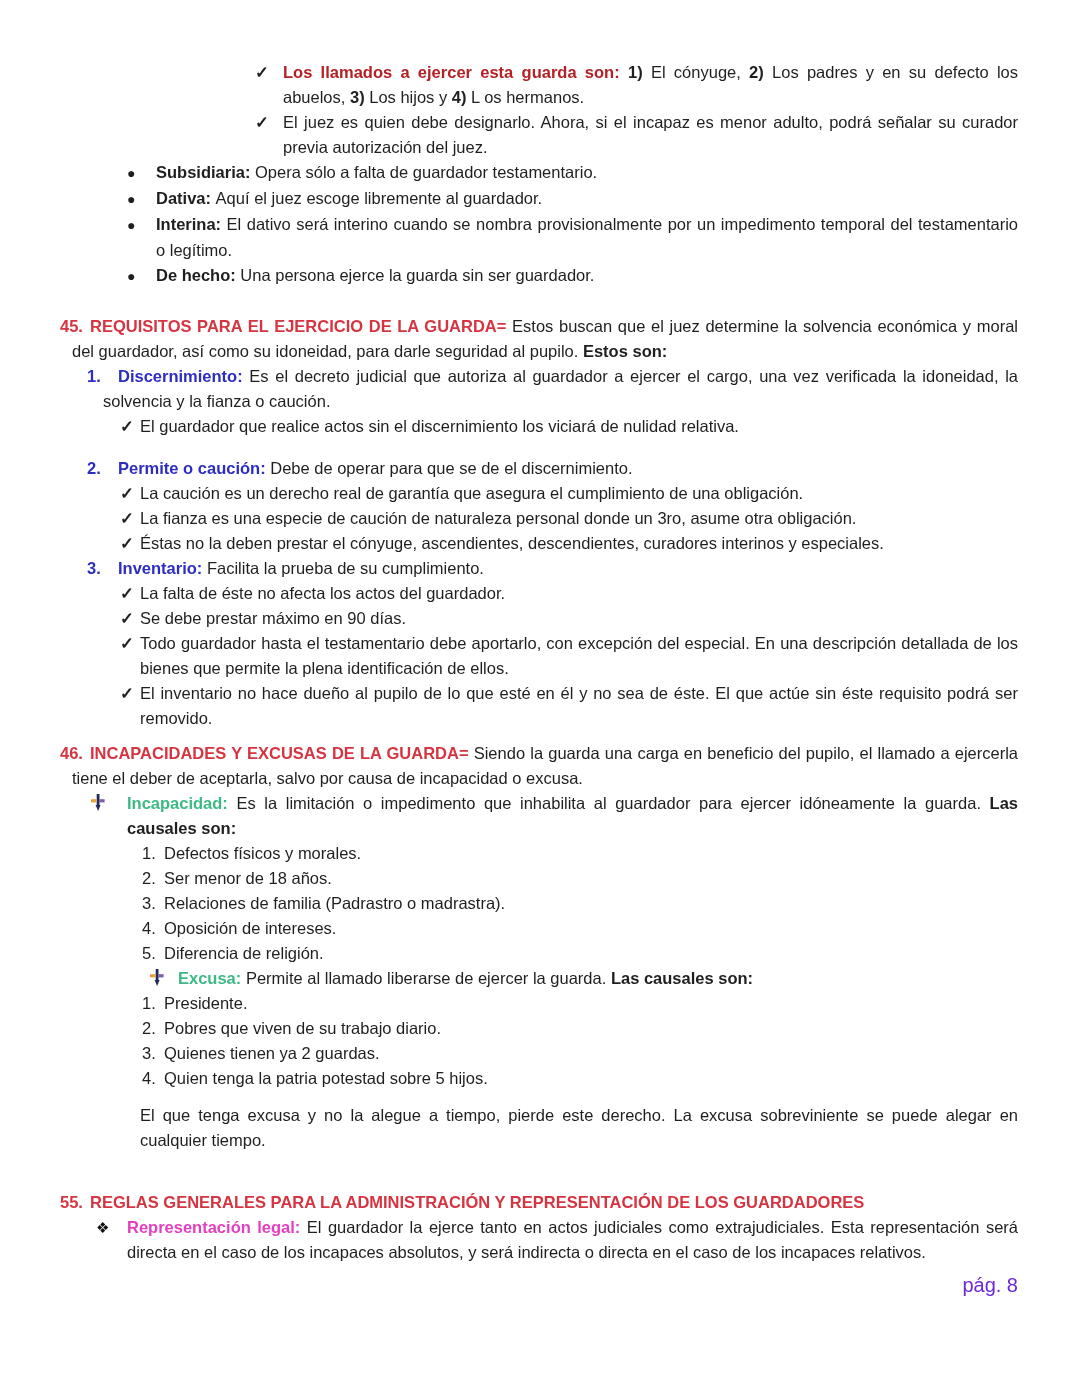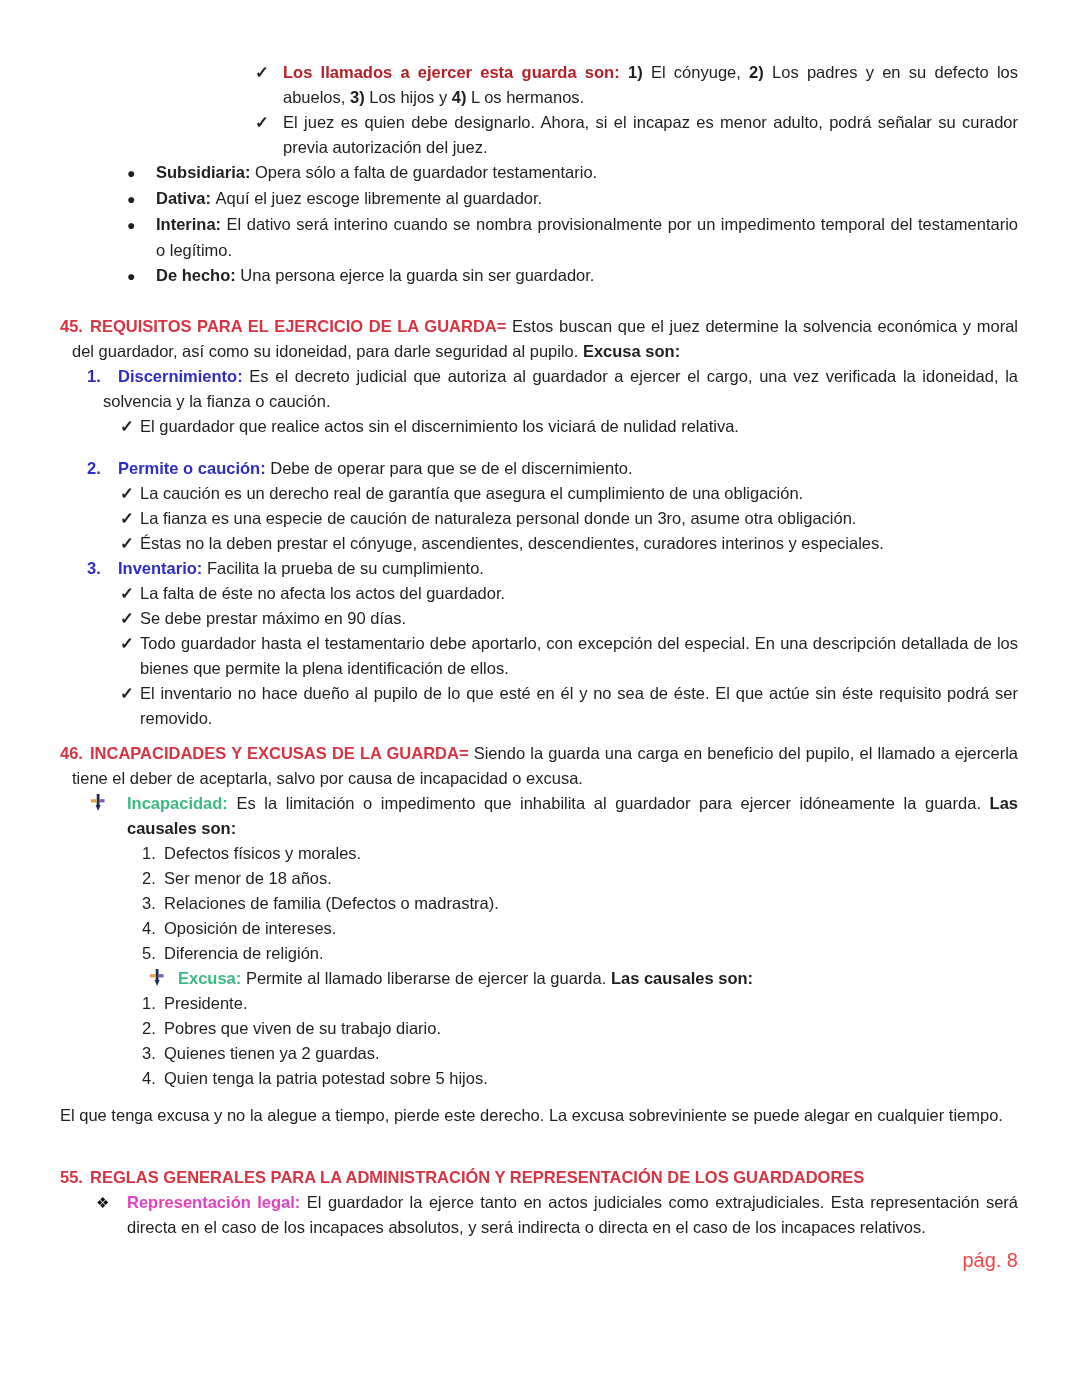--- a/index.html
+++ b/index.html
@@ -44,23 +44,23 @@
 
   .plus { margin-left:67px; text-indent:-36px; }
   .plus .marker { width:36px; }
 
   .plus-deep { margin-left:118px; text-indent:-28px; }
   .plus-deep .marker { width:28px; }
 
   .diamond { margin-left:67px; text-indent:-31px; }
   .diamond .marker { width:31px; font-size:15px; color:#111; }
 
-  .para { }
+  .para { margin-left:80px; }
 
-  .page-number { text-align:right; font-size:20px; color:#ef4444; }
+  .page-number { text-align:right; font-size:20px; color:#6d28d9; }
 
   .spacer { height:18px; text-align:left; }
 
   .s-plain { }
   .s-b { font-weight:bold; }
   .s-red { color:var(--heading_red); font-weight:bold; }
   .s-redlabel { color:var(--label_dark_red); font-weight:bold; }
   .s-blue { color:var(--blue); font-weight:bold; }
   .s-green { color:var(--green); font-weight:bold; }
   .s-magenta { color:var(--magenta); font-weight:bold; }
@@ -71,21 +71,21 @@
 <body>
 
 <div class="page">
     <p class="blk check-deep"><span class="marker">✓</span><span class="s-redlabel">Los llamados a ejercer esta guarda son: </span><span class="s-b">1)</span><span class="s-plain"> El cónyuge, </span><span class="s-b">2)</span><span class="s-plain"> Los padres y en su defecto los abuelos, </span><span class="s-b">3)</span><span class="s-plain"> Los hijos y </span><span class="s-b">4)</span><span class="s-plain"> L os hermanos.</span></p>
     <p class="blk check-deep"><span class="marker">✓</span><span class="s-plain">El juez es quien debe designarlo. Ahora, si el incapaz es menor adulto, podrá señalar su curador previa autorización del juez.</span></p>
     <p class="blk bullet"><span class="marker">●</span><span class="s-b">Subsidiaria: </span><span class="s-plain">Opera sólo a falta de guardador testamentario.</span></p>
     <p class="blk bullet"><span class="marker">●</span><span class="s-b">Dativa: </span><span class="s-plain">Aquí el juez escoge libremente al guardador.</span></p>
     <p class="blk bullet"><span class="marker">●</span><span class="s-b">Interina: </span><span class="s-plain">El dativo será interino cuando se nombra provisionalmente por un impedimento temporal del testamentario o legítimo.</span></p>
     <p class="blk bullet"><span class="marker">●</span><span class="s-b">De hecho: </span><span class="s-plain">Una persona ejerce la guarda sin ser guardador.</span></p>
     <p class="blk spacer" style="height: 25px;"></p>
-    <p class="blk sec"><span class="marker">45.</span><span class="s-red">REQUISITOS PARA EL EJERCICIO DE LA GUARDA= </span><span class="s-plain">Estos buscan que el juez determine la solvencia económica y moral del guardador, así como su idoneidad, para darle seguridad al pupilo. </span><span class="s-b">Excusa son:</span></p>
+    <p class="blk sec"><span class="marker">45.</span><span class="s-red">REQUISITOS PARA EL EJERCICIO DE LA GUARDA= </span><span class="s-plain">Estos buscan que el juez determine la solvencia económica y moral del guardador, así como su idoneidad, para darle seguridad al pupilo. </span><span class="s-b">Estos son:</span></p>
     <p class="blk num-blue"><span class="marker">1.</span><span class="s-blue">Discernimiento: </span><span class="s-plain">Es el decreto judicial que autoriza al guardador a ejercer el cargo, una vez verificada la idoneidad, la solvencia y la fianza o caución.</span></p>
     <p class="blk check"><span class="marker">✓</span><span class="s-plain">El guardador que realice actos sin el discernimiento los viciará de nulidad relativa.</span></p>
     <p class="blk spacer" style="height: 17px;"></p>
     <p class="blk num-blue"><span class="marker">2.</span><span class="s-blue">Permite o caución: </span><span class="s-plain">Debe de operar para que se de el discernimiento.</span></p>
     <p class="blk check"><span class="marker">✓</span><span class="s-plain">La caución es un derecho real de garantía que asegura el cumplimiento de una obligación.</span></p>
     <p class="blk check"><span class="marker">✓</span><span class="s-plain">La fianza es una especie de caución de naturaleza personal donde un 3ro, asume otra obligación.</span></p>
     <p class="blk check"><span class="marker">✓</span><span class="s-plain">Éstas no la deben prestar el cónyuge, ascendientes, descendientes, curadores interinos y especiales.</span></p>
     <p class="blk num-blue"><span class="marker">3.</span><span class="s-blue">Inventario: </span><span class="s-plain">Facilita la prueba de su cumplimiento.</span></p>
     <p class="blk check"><span class="marker">✓</span><span class="s-plain">La falta de éste no afecta los actos del guardador.</span></p>
     <p class="blk check"><span class="marker">✓</span><span class="s-plain">Se debe prestar máximo en 90 días.</span></p>
@@ -95,21 +95,21 @@
     <p class="blk sec"><span class="marker">46.</span><span class="s-red">INCAPACIDADES Y EXCUSAS DE LA GUARDA= </span><span class="s-plain">Siendo la guarda una carga en beneficio del pupilo, el llamado a ejercerla tiene el deber de aceptarla, salvo por causa de incapacidad o excusa.</span></p>
     <p class="blk plus"><span class="marker"><svg class="plus-svg" width="14" height="17" viewBox="0 0 14 17">
           <rect x="5.7" y="0" width="2.8" height="11.5" fill="#1f2a5e"></rect>
           <polygon points="7.1,17 4.6,11 9.6,11" fill="#1f2a5e"></polygon>
           <rect x="0.5" y="5.2" width="5.2" height="3.2" fill="#e8a33d"></rect>
           <polygon points="0.5,5.2 0.5,8.4 -1,6.8" fill="#c0392b"></polygon>
           <rect x="8.4" y="5.2" width="5.2" height="3.2" fill="#7b5ea7"></rect>
         </svg></span><span class="s-green">Incapacidad: </span><span class="s-plain">Es la limitación o impedimento que inhabilita al guardador para ejercer idóneamente la guarda. </span><span class="s-b">Las causales son:</span></p>
     <p class="blk num"><span class="marker">1.</span><span class="s-plain">Defectos físicos y morales.</span></p>
     <p class="blk num"><span class="marker">2.</span><span class="s-plain">Ser menor de 18 años.</span></p>
-    <p class="blk num"><span class="marker">3.</span><span class="s-plain">Relaciones de familia (Defectos o madrastra).</span></p>
+    <p class="blk num"><span class="marker">3.</span><span class="s-plain">Relaciones de familia (Padrastro o madrastra).</span></p>
     <p class="blk num"><span class="marker">4.</span><span class="s-plain">Oposición de intereses.</span></p>
     <p class="blk num"><span class="marker">5.</span><span class="s-plain">Diferencia de religión.</span></p>
     <p class="blk plus-deep"><span class="marker"><svg class="plus-svg" width="14" height="17" viewBox="0 0 14 17">
           <rect x="5.7" y="0" width="2.8" height="11.5" fill="#1f2a5e"></rect>
           <polygon points="7.1,17 4.6,11 9.6,11" fill="#1f2a5e"></polygon>
           <rect x="0.5" y="5.2" width="5.2" height="3.2" fill="#e8a33d"></rect>
           <polygon points="0.5,5.2 0.5,8.4 -1,6.8" fill="#c0392b"></polygon>
           <rect x="8.4" y="5.2" width="5.2" height="3.2" fill="#7b5ea7"></rect>
         </svg></span><span class="s-green">Excusa: </span><span class="s-plain">Permite al llamado liberarse de ejercer la guarda. </span><span class="s-b">Las causales son:</span></p>
     <p class="blk num"><span class="marker">1.</span><span class="s-plain">Presidente.</span></p>

